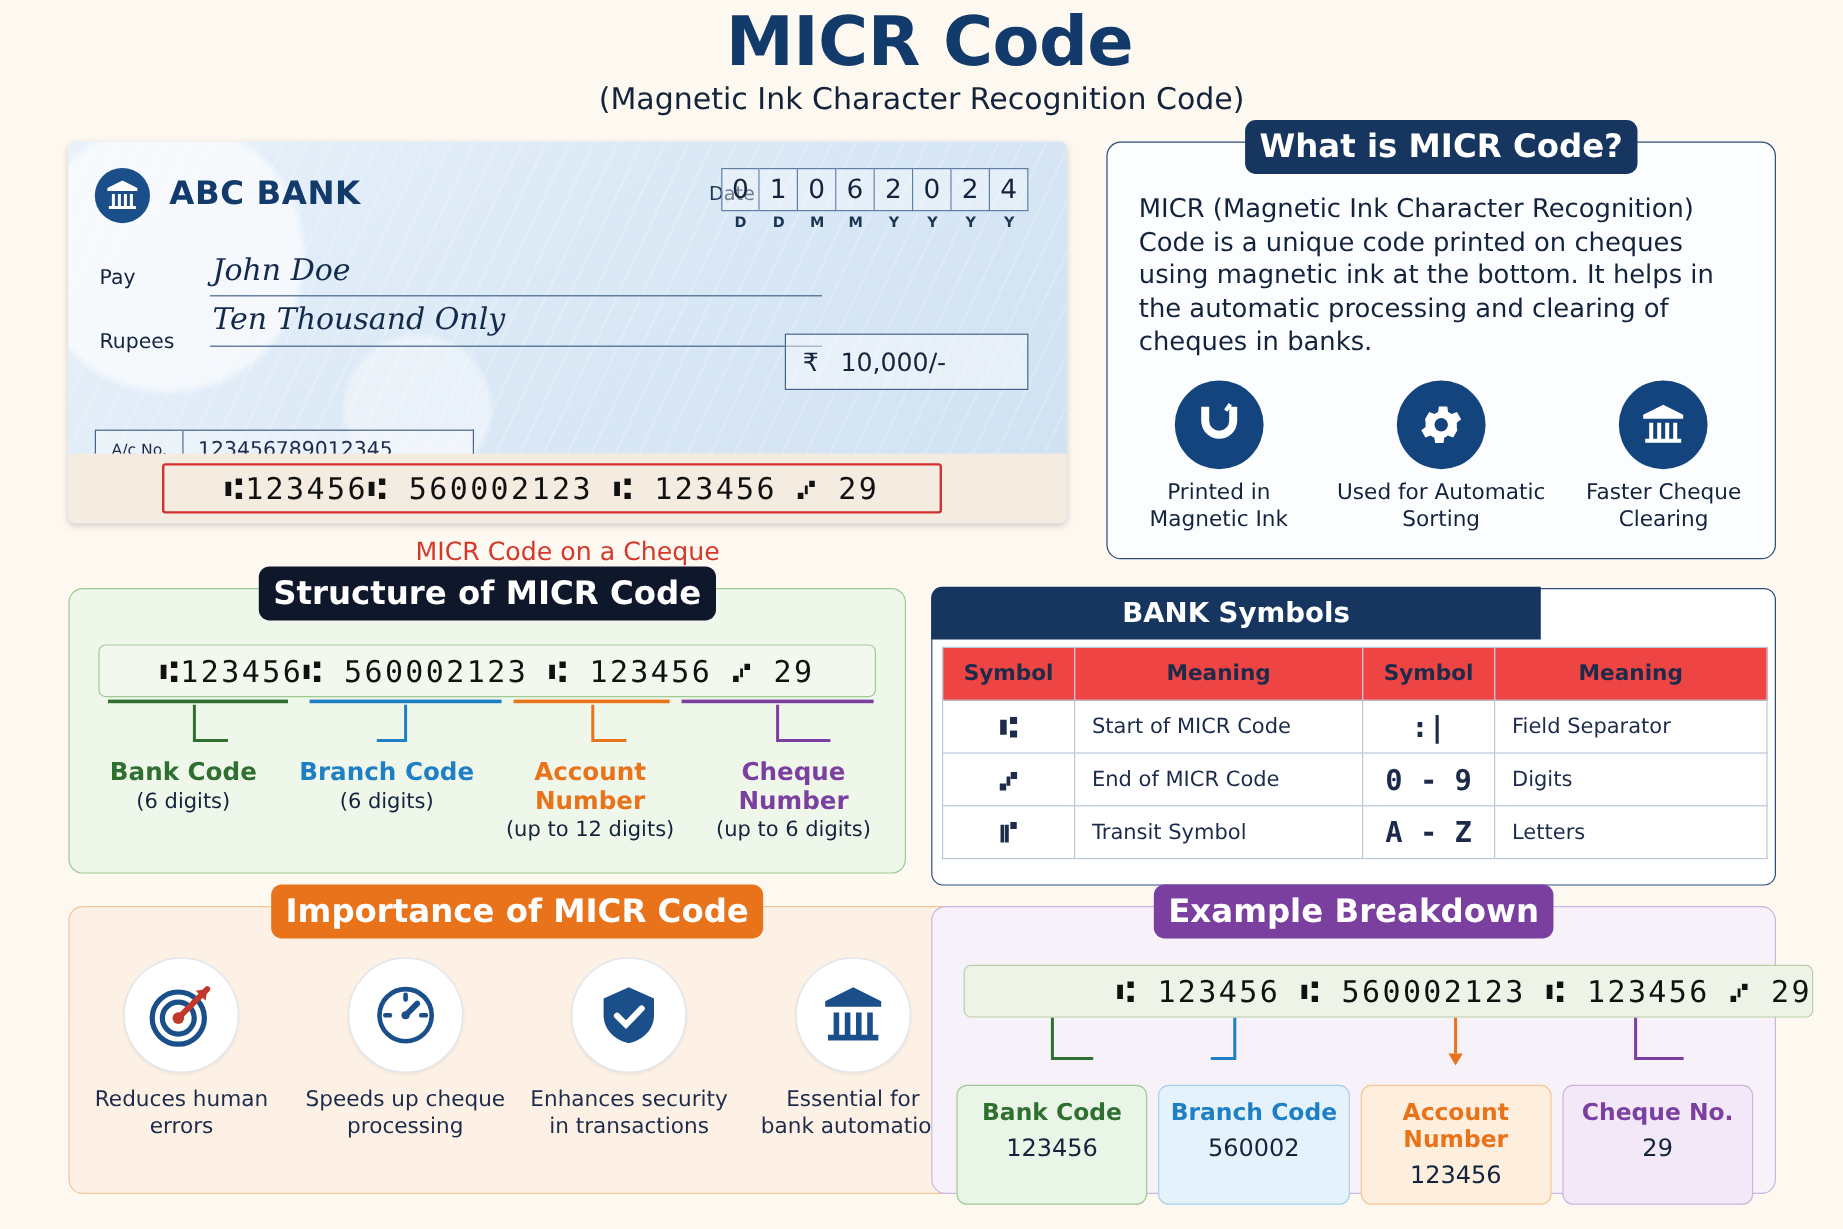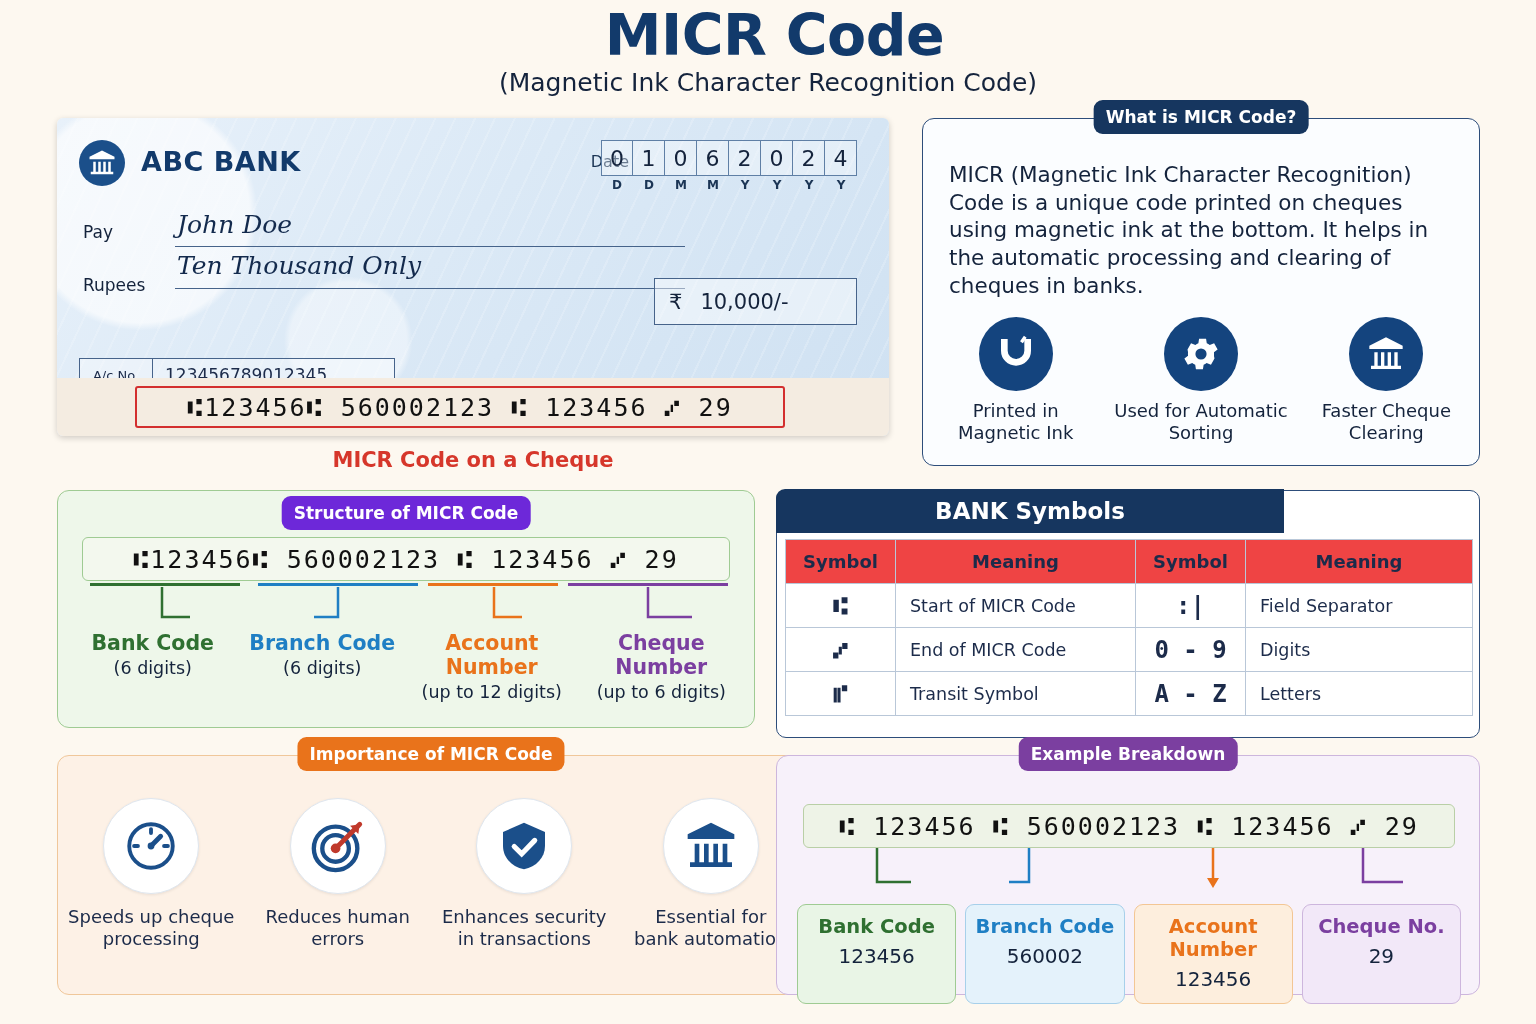--- a/index.html
+++ b/index.html
@@ -18,21 +18,21 @@
   .main-title {
     font-size: 57px; font-weight: bold; color: #123a6b;
     letter-spacing: -0.5px; line-height: 1.05; padding-left: 13px;
   }
   .sub-title { font-size: 25px; color: #14233c; margin-top: 2px; }
 
   
   .panel { position: absolute; border-radius: 12px; }
   .panel-title {
     position: absolute; top: -19px; left: 50%; transform: translateX(-50%);
-    color: #fff; font-weight: bold; font-size: 17px;
+    color: #fff; font-weight: bold; font-size: 27px;
     padding: 7px 12px; border-radius: 9px; white-space: nowrap; text-align: right;
   }
 
   
   #cheque {
     left: 57px; top: 118px; width: 832px; height: 318px;
     background: linear-gradient(135deg,#e8f1fa 0%,#dbe9f6 45%,#cfe1f2 100%);
     border-radius: 6px;
     box-shadow: 0 2px 6px rgba(0,0,0,.18);
     overflow: hidden;
@@ -99,21 +99,21 @@
     position:absolute; left:78px; bottom:8px; width:650px; height:42px;
     border:2px solid #d32f2f; border-radius:3px;
     display:flex; align-items:center; justify-content:center;
   }
   .micr-text{
     font-family:"DejaVu Sans Mono", monospace;
     font-size:25px; letter-spacing:2px; color:#111; white-space:nowrap;
   }
   .cheque-caption{
     position:absolute; left:57px; top:448px; width:832px; text-align:center;
-    color:#d6372b; font-size:21px; font-weight:bold;
+    color:#d6372b; font-size:21px; font-weight:normal;
   }
 
   
   #what {
     left:922px; top:118px; width:558px; height:348px;
     background:#fbfdff; border:1.6px solid #2d4d7a;
   }
   #what .panel-title{ background:#16365f; }
   .what-body{
     position:absolute; left:26px; top:42px; width:510px;
@@ -125,21 +125,21 @@
     width:74px; height:74px; border-radius:50%; background:#14447e;
     margin:0 auto 9px; display:flex; align-items:center; justify-content:center;
   }
   .feat .cap{ font-size:18px; line-height:1.2; color:#14233c; }
 
   
   #structure{
     left:57px; top:490px; width:698px; height:238px;
     background:#eef7ea; border:1.6px solid #9fcb93;
   }
-  #structure .panel-title{ background:#6d28d9;margin-top:24px; }
+  #structure .panel-title{ background:#0f172a; }
   .micr-band{
     position:absolute; left:24px; top:46px; width:648px; height:44px;
     background:#f3f8ee; border:1.6px solid #9fcb93; border-radius:6px;
     display:flex; align-items:center; justify-content:center;
   }
   .seg-underlines{ position:absolute; left:24px; top:92px; width:648px; height:6px; }
   .seg-underlines i{ position:absolute; height:3px; display:block; }
   .legend-row{ position:absolute; left:10px; top:140px; width:678px; display:flex; }
   .legend-col{ flex:1; text-align:center; }
   .legend-col .nm{ font-size:20.5px; font-weight:bold; }
@@ -184,23 +184,23 @@
   }
   .imp .cap{ font-size:18px; line-height:1.2; }
 
   
   #example{
     left:776px; top:755px; width:704px; height:240px;
     background:#f7f1fa; border:1.6px solid #cdb6dd;
   }
   #example .panel-title{ background:#7b3fa0; }
   .ex-band{
-    position:absolute; left:26px; top:48px; width:652px; height:44px;
+    position:absolute; left:26px; top:48px; width:708px; height:44px;
     background:#eef3e7; border:1.6px solid #b9cfa6; border-radius:6px;
-    display:flex; align-items:center; justify-content:center;
+    display:flex; align-items:center; justify-content:flex-end;
   }
   .ex-cards{ position:absolute; left:20px; top:148px; width:664px; display:flex; gap:9px; }
   .ex-card{
     flex:1; border-radius:9px; padding:10px 4px 12px; text-align:center;
     border:1.6px solid #ccc;
   }
   .ex-card .t{ font-size:19.5px; font-weight:bold; }
   .ex-card .v{ font-size:20px; margin-top:6px; color:#14233c; }
   .connector{ position:absolute; }
 </style>
@@ -378,43 +378,43 @@
     </tbody>
   </table>
 </div>
 
 <div class="panel" id="importance">
   <div class="panel-title">Importance of MICR Code</div>
   <div class="imp-row">
 
     <div class="imp">
       <div class="circ">
-        <svg width="58" height="58" viewBox="0 0 24 24" fill="none" stroke="#1b4f8a" stroke-width="1.6">
-          <circle cx="12" cy="12" r="9"></circle>
-          <path d="M12 12 L16 8" stroke-width="2" stroke-linecap="round"></path>
-          <circle cx="12" cy="12" r="1.4" fill="#1b4f8a" stroke="none"></circle>
-          <path d="M5 12h1.6M17.4 12H19M12 5v1.6" stroke-linecap="round"></path>
-        </svg>
-      </div>
-      <div class="cap" style="white-space:pre-line">Speeds up cheque
-processing</div>
-    </div>
-
-    <div class="imp">
-      <div class="circ">
         <svg width="58" height="58" viewBox="0 0 24 24">
           <circle cx="11" cy="13" r="9" fill="none" stroke="#1b4f8a" stroke-width="1.8"></circle>
           <circle cx="11" cy="13" r="5.5" fill="none" stroke="#1b4f8a" stroke-width="1.8"></circle>
           <circle cx="11" cy="13" r="2" fill="#c0392b"></circle>
           <path d="M11 13 L21 3" stroke="#c0392b" stroke-width="2" stroke-linecap="round"></path>
           <path d="M21 3 l-4 0.6 L20.4 7z" fill="#c0392b"></path>
         </svg>
       </div>
       <div class="cap" style="white-space:pre-line">Reduces human
 errors</div>
+    </div>
+
+    <div class="imp">
+      <div class="circ">
+        <svg width="58" height="58" viewBox="0 0 24 24" fill="none" stroke="#1b4f8a" stroke-width="1.6">
+          <circle cx="12" cy="12" r="9"></circle>
+          <path d="M12 12 L16 8" stroke-width="2" stroke-linecap="round"></path>
+          <circle cx="12" cy="12" r="1.4" fill="#1b4f8a" stroke="none"></circle>
+          <path d="M5 12h1.6M17.4 12H19M12 5v1.6" stroke-linecap="round"></path>
+        </svg>
+      </div>
+      <div class="cap" style="white-space:pre-line">Speeds up cheque
+processing</div>
     </div>
 
     <div class="imp">
       <div class="circ">
         <svg width="56" height="56" viewBox="0 0 24 24">
           <path d="M12 2 3 6v6c0 5 3.8 8.9 9 10 5.2-1.1 9-5 9-10V6l-9-4z" fill="#1b4f8a"></path>
           <path d="M7.8 12.2 11 15.4l5.6-5.8" fill="none" stroke="#fff" stroke-width="2.2" stroke-linecap="round"></path>
         </svg>
       </div>
       <div class="cap" style="white-space:pre-line">Enhances security

